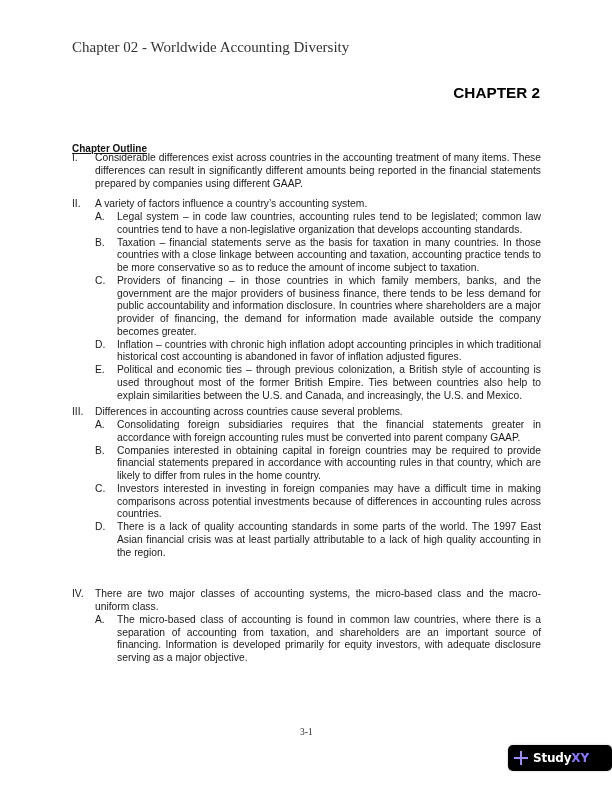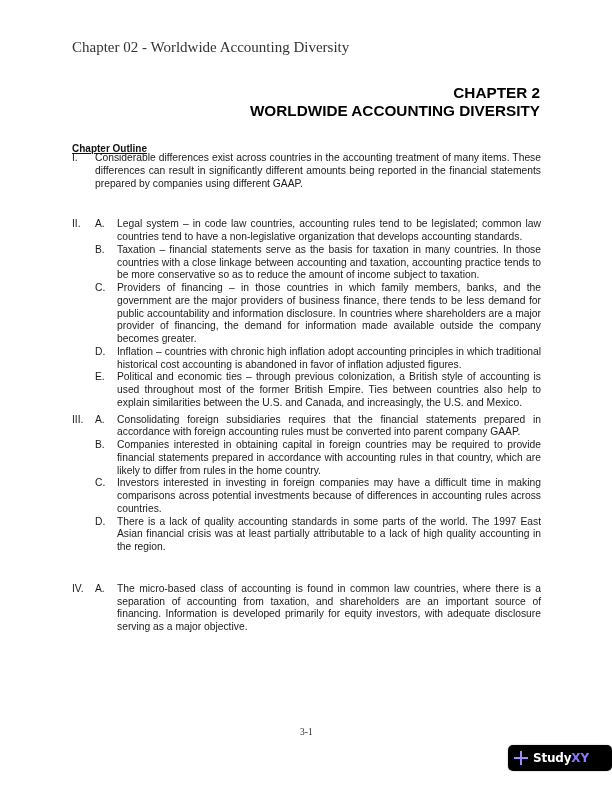--- a/index.html
+++ b/index.html
@@ -51,32 +51,32 @@
   .badge-accent { color: #8a78ff; }
 </style>
 </head>
 <body>
 
 <div class="page">
   <div class="running-header">Chapter 02 - Worldwide Accounting Diversity</div>
 
   <div class="chapter-title">
     <div>CHAPTER 2</div>
-    <div>WORLDWIDE ACCOUNTING DIVERSITY</div>
   </div>
 
   <div class="outline-heading">Chapter Outline</div>
 
   <div class="outline" id="outline" style="top: 152px;">
       <div class="sec" style="margin-top: 0px;">
         <span class="sec-num">I.</span>
         <div class="sec-text">Considerable differences exist across countries in the accounting treatment of many items. These differences can result in significantly different amounts being reported in the financial statements prepared by companies using different GAAP.</div>
       </div>
-      <div class="sec" style="margin-top: 28px;">
+      <div class="sec" style="margin-top: 8px;">
         <span class="sec-num">II.</span>
+        <div class="sec-text">A variety of factors influence a country’s accounting system.</div>
         <div class="sub">
           <span class="sub-letter">A.</span>
           <div class="sub-text">Legal system – in code law countries, accounting rules tend to be legislated; common law countries tend to have a non-legislative organization that develops accounting standards.</div>
         </div>
         <div class="sub">
           <span class="sub-letter">B.</span>
           <div class="sub-text">Taxation – financial statements serve as the basis for taxation in many countries. In those countries with a close linkage between accounting and taxation, accounting practice tends to be more conservative so as to reduce the amount of income subject to taxation.</div>
         </div>
         <div class="sub">
           <span class="sub-letter">C.</span>
@@ -86,39 +86,41 @@
           <span class="sub-letter">D.</span>
           <div class="sub-text">Inflation – countries with chronic high inflation adopt accounting principles in which traditional historical cost accounting is abandoned in favor of inflation adjusted figures.</div>
         </div>
         <div class="sub">
           <span class="sub-letter">E.</span>
           <div class="sub-text">Political and economic ties – through previous colonization, a British style of accounting is used throughout most of the former British Empire. Ties between countries also help to explain similarities between the U.S. and Canada, and increasingly, the U.S. and Mexico.</div>
         </div>
       </div>
       <div class="sec" style="margin-top: 4px;">
         <span class="sec-num">III.</span>
+        <div class="sec-text">Differences in accounting across countries cause several problems.</div>
         <div class="sub">
           <span class="sub-letter">A.</span>
-          <div class="sub-text">Consolidating foreign subsidiaries requires that the financial statements prepared in accordance with foreign accounting rules must be converted into parent company GAAP.</div>
+          <div class="sub-text">Consolidating foreign subsidiaries requires that the financial statements greater in accordance with foreign accounting rules must be converted into parent company GAAP.</div>
         </div>
         <div class="sub">
           <span class="sub-letter">B.</span>
           <div class="sub-text">Companies interested in obtaining capital in foreign countries may be required to provide financial statements prepared in accordance with accounting rules in that country, which are likely to differ from rules in the home country.</div>
         </div>
         <div class="sub">
           <span class="sub-letter">C.</span>
           <div class="sub-text">Investors interested in investing in foreign companies may have a difficult time in making comparisons across potential investments because of differences in accounting rules across countries.</div>
         </div>
         <div class="sub">
           <span class="sub-letter">D.</span>
           <div class="sub-text">There is a lack of quality accounting standards in some parts of the world. The 1997 East Asian financial crisis was at least partially attributable to a lack of high quality accounting in the region.</div>
         </div>
       </div>
       <div class="sec" style="margin-top: 29px;">
         <span class="sec-num">IV.</span>
+        <div class="sec-text">There are two major classes of accounting systems, the micro-based class and the macro-uniform class.</div>
         <div class="sub">
           <span class="sub-letter">A.</span>
           <div class="sub-text">The micro-based class of accounting is found in common law countries, where there is a separation of accounting from taxation, and shareholders are an important source of financing. Information is developed primarily for equity investors, with adequate disclosure serving as a major objective.</div>
         </div>
       </div>
     </div>
 
   <div class="page-number">3-1</div>
 
   <div class="badge">

